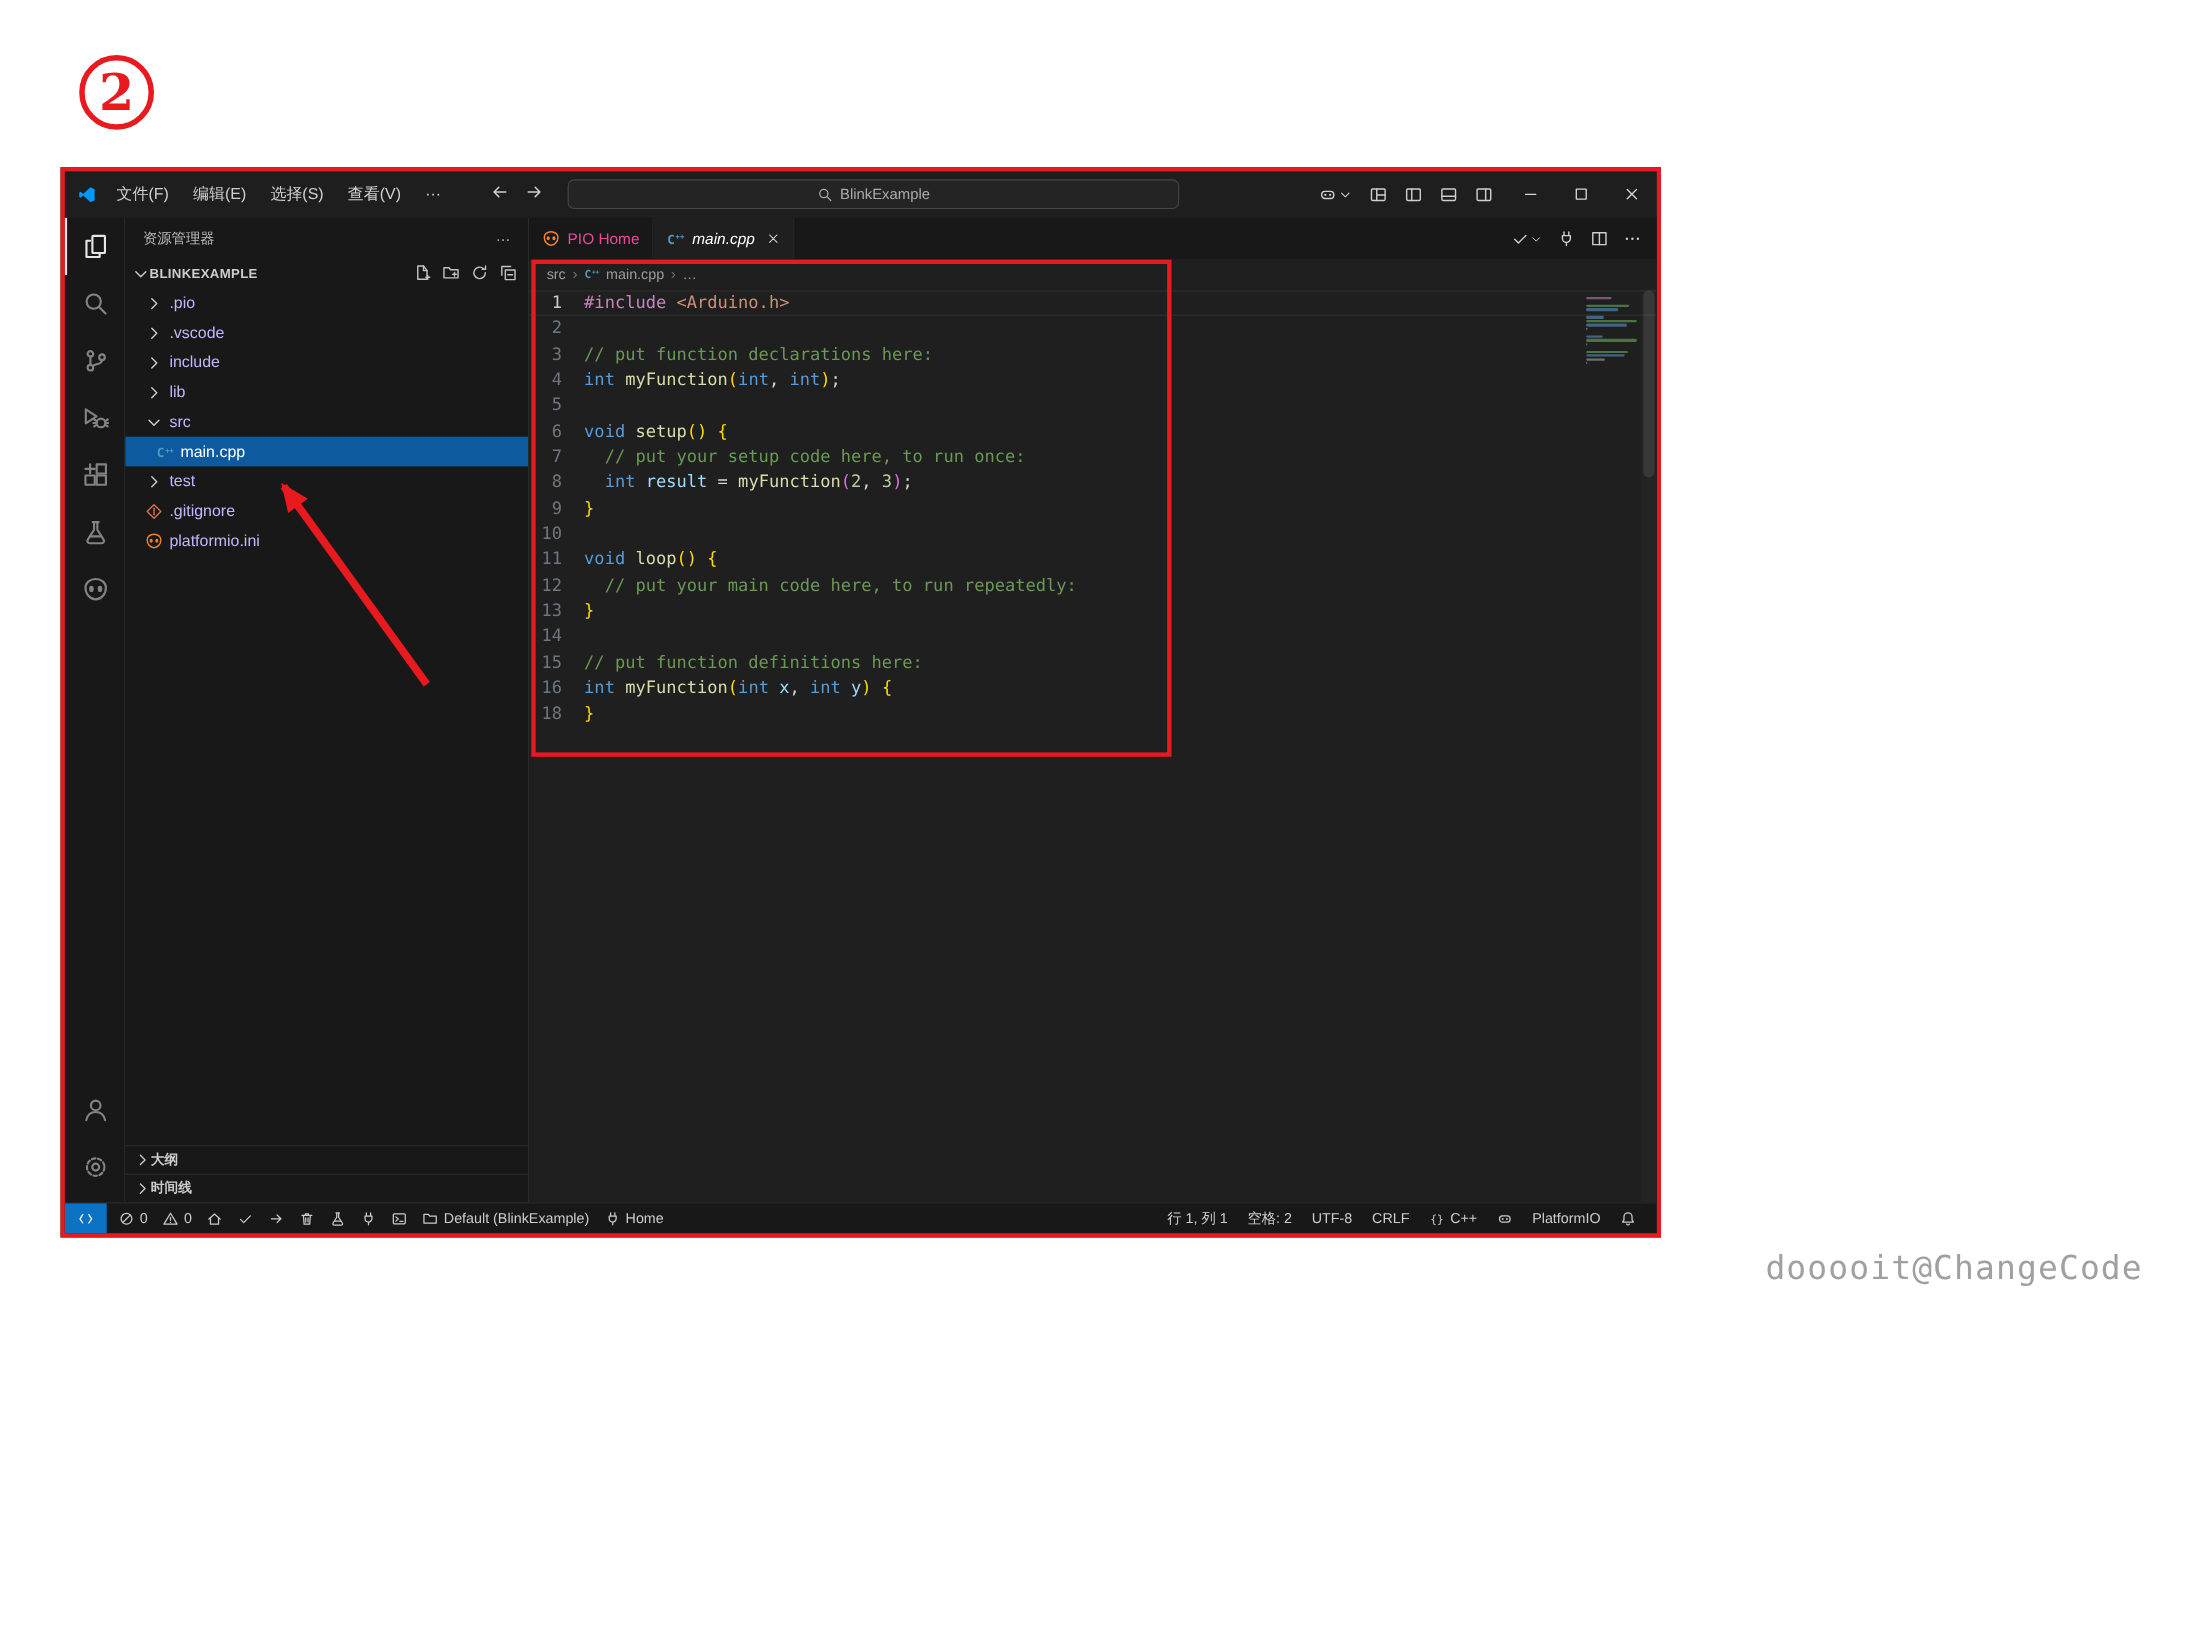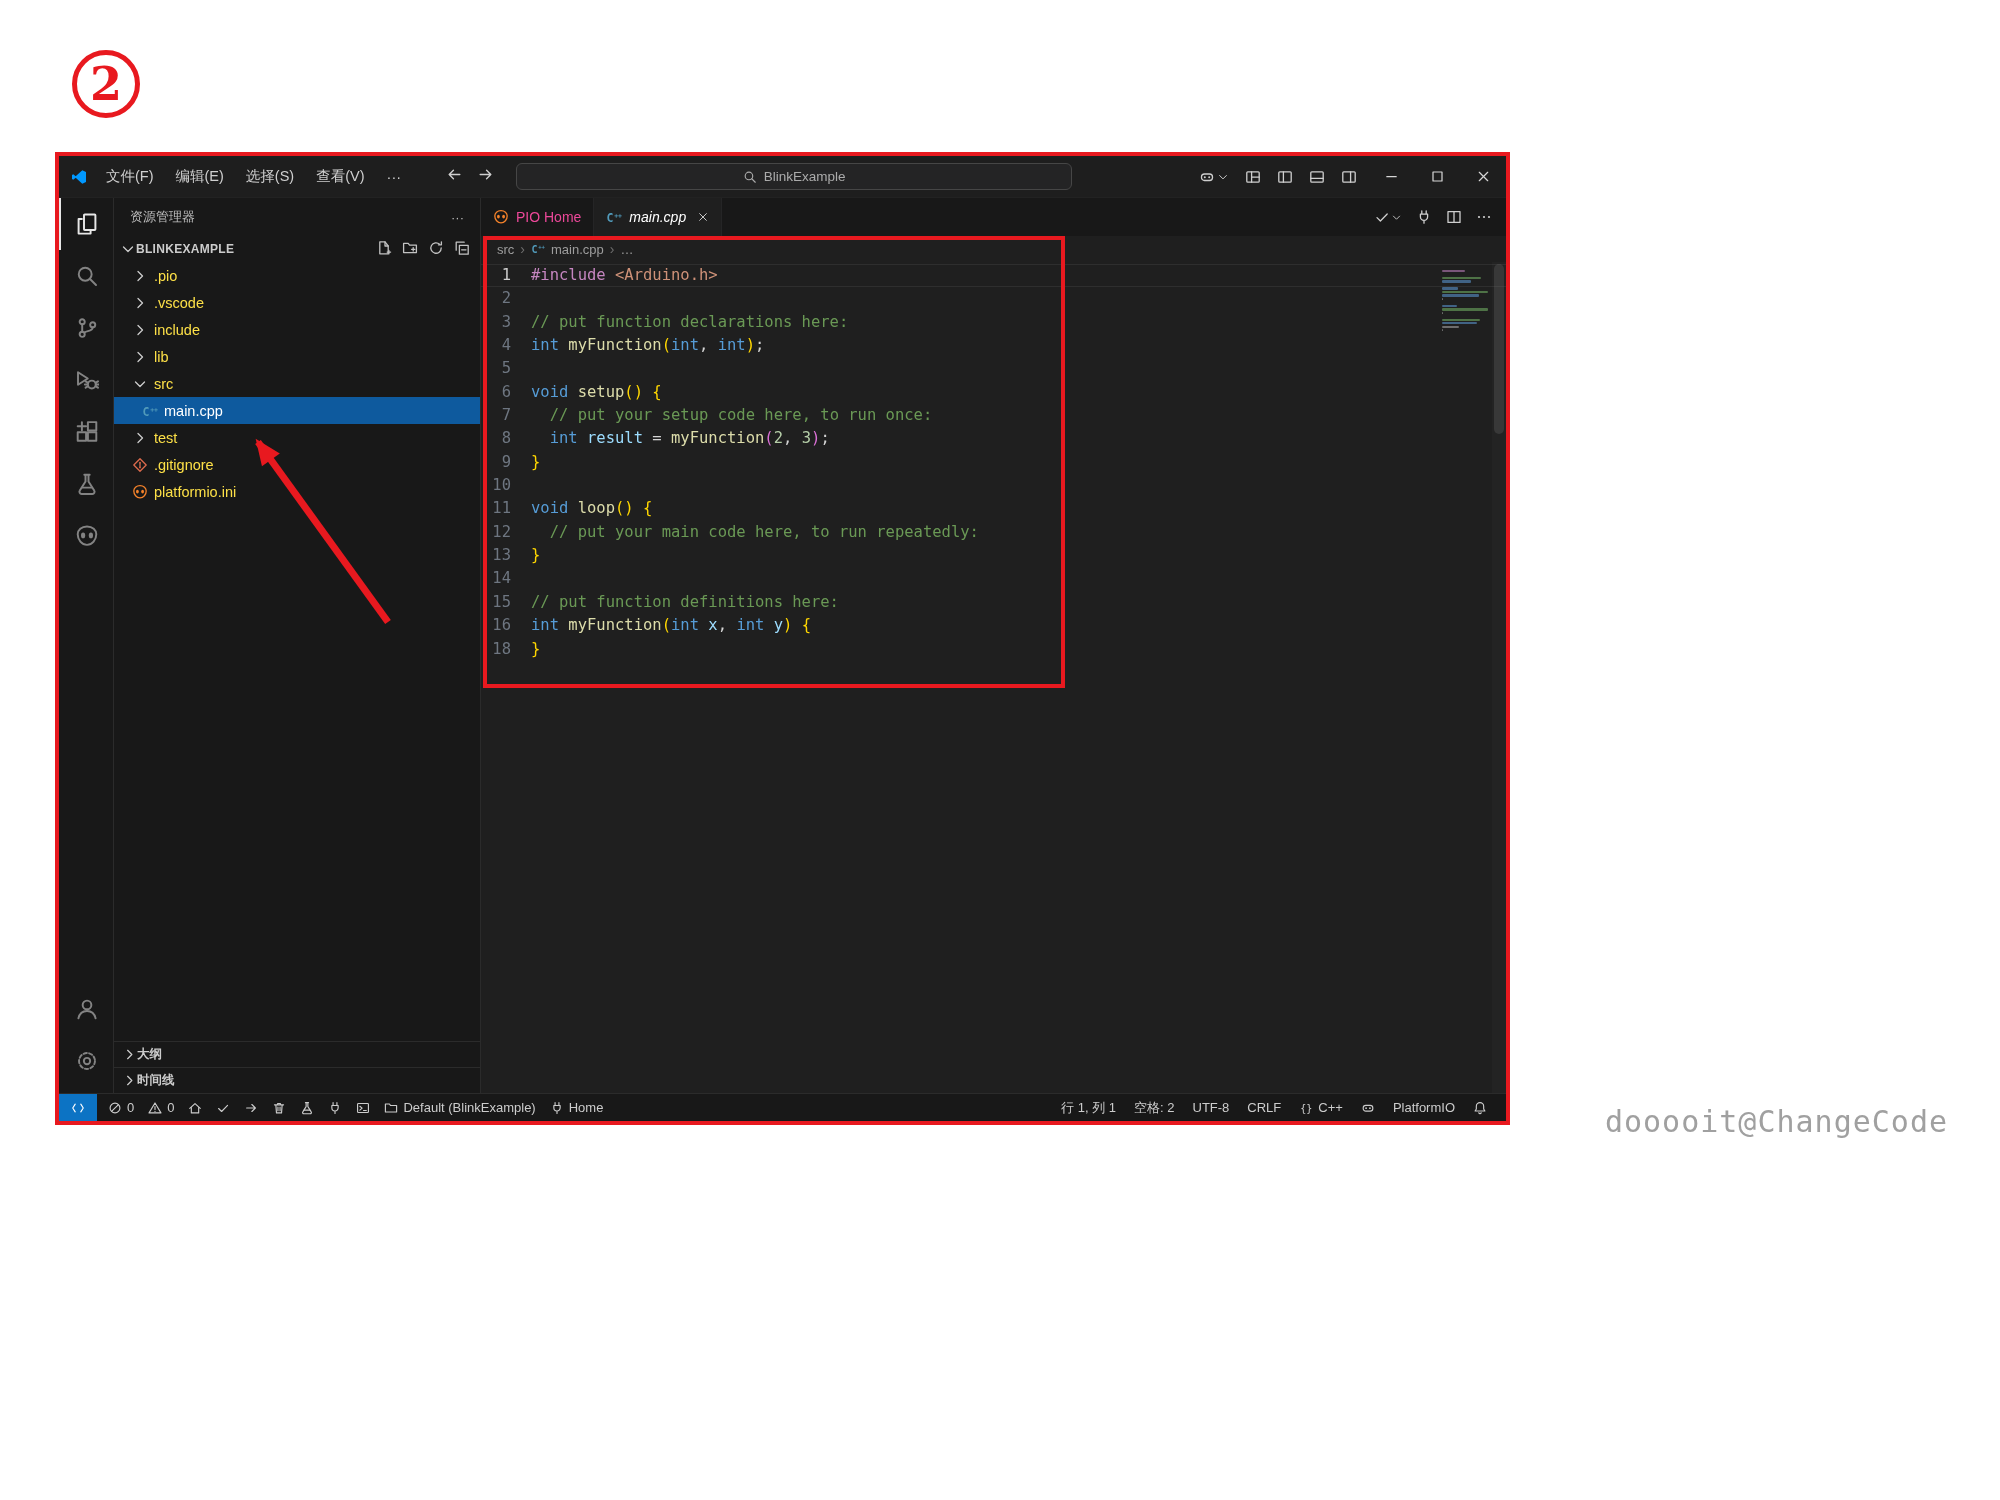--- a/index.html
+++ b/index.html
@@ -51,21 +51,21 @@
 
   
   .sidebar{width:367px;flex:none;background:var(--panel-bg);border-right:1px solid var(--border);display:flex;flex-direction:column;color:var(--fg)}
   .sb-header{height:38px;display:flex;align-items:center;padding:0 16px;font-size:13px;color:#bdbdbd}
   .sb-header .more{margin-left:auto;color:#bdbdbd}
   .sb-section{height:26px;display:flex;align-items:center;padding:0 10px 0 6px;font-size:12px;font-weight:bold;letter-spacing:.3px;color:#cccccc}
   .sb-section .ic{width:16px;height:16px}
   .sb-actions{margin-left:auto;display:flex;gap:10px;color:#c2c2c2}
   .sb-actions .ic{width:16px;height:16px}
   .tree{flex:none}
-  .tree-row{height:27px;display:flex;align-items:center;padding-left:18px;font-size:14.5px;color:#fde047}
+  .tree-row{height:27px;display:flex;align-items:center;padding-left:18px;font-size:14.5px;color:#c4b5fd}
   .tree-row .ic{width:16px;height:16px;margin-right:6px;flex:none}
   .tree-row.indented{padding-left:28px}
   .tree-row.selected{background:var(--sel-blue);color:#ffffff}
   .tree-label{white-space:nowrap}
   .sb-bottom{margin-top:auto}
   .sb-bottom-row{height:26px;display:flex;align-items:center;gap:0;padding-left:8px;border-top:1px solid var(--border);font-size:12.5px;font-weight:bold;color:#cccccc}
   .sb-bottom-row .ic{width:15px;height:15px}
 
   
   .editor{flex:1;display:flex;flex-direction:column;background:var(--editor-bg);min-width:0}
@@ -114,21 +114,21 @@
   .ic svg{width:100%;height:100%;display:block}
   .ic .f{fill:currentColor;stroke:none}
   .ic.small{width:12px;height:12px}
   .pio-ic{color:var(--pio-orange)}
   .git-ic{color:#dd6b4d}
   .tree-chev{color:#cccccc}
 
   
   .code-highlight-rect{position:absolute;left:483px;top:236px;width:582px;height:452px;border:4px solid var(--red);z-index:40;pointer-events:none}
   .arrow-overlay{position:absolute;left:0;top:0;width:2000px;height:1500px;z-index:50;pointer-events:none}
-  .watermark{position:absolute;right:52px;top:1104px;font-family:"DejaVu Sans Mono",monospace;font-size:30px;color:#a0a0a0;z-index:5;letter-spacing:1px}
+  .watermark{position:absolute;right:52px;top:1136px;font-family:"DejaVu Sans Mono",monospace;font-size:30px;color:#a0a0a0;z-index:5;letter-spacing:1px}
 </style>
 </head>
 <body>
 
 <div class="page">
 
   <div class="step-badge">2</div>
 
   <div class="window">
 

